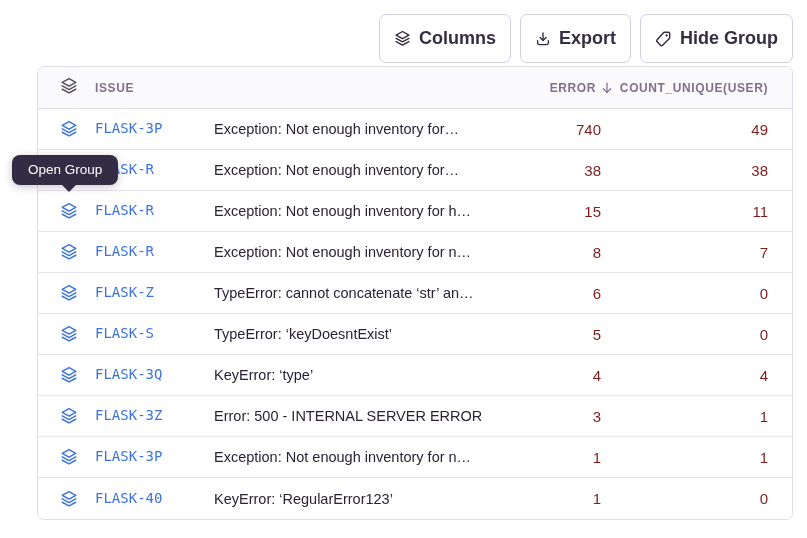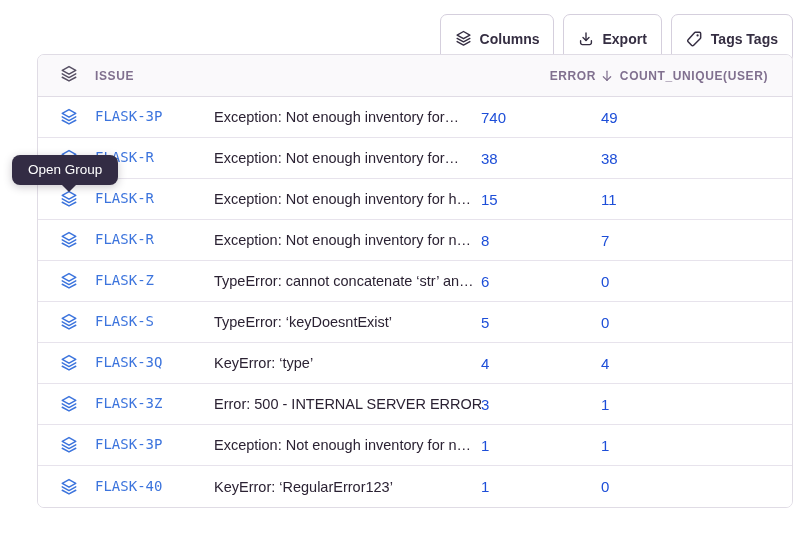--- a/index.html
+++ b/index.html
@@ -21,32 +21,32 @@
   }
   .btn {
     display: flex;
     align-items: center;
     gap: 8px;
     height: 49px;
     padding: 0 14px;
     background: #ffffff;
     border: 1px solid #d5cfdd;
     border-radius: 7px;
-    font-size: 14px;
+    font-size: 18px;
     font-weight: 700;
     color: #352e42;
     cursor: pointer;
     font-family: "Liberation Sans", sans-serif;
   }
   .btn svg { display: block; }
 
   
   .table {
     position: absolute;
-    top: 54px; left: 37px;
+    top: 66px; left: 37px;
     width: 756px;
     background: #ffffff;
     border: 1px solid #e0dce5;
     border-radius: 7px;
     overflow: hidden;
   }
   .thead {
     display: grid;
     grid-template-columns: 176px 1fr 120px 167px;
     padding-right: 24px;
@@ -113,21 +113,22 @@
     cursor: pointer;
   }
   .cell-msg {
     font-size: 14.5px;
     color: #2b2233;
     white-space: nowrap;
     overflow: hidden;
   }
   .cell-num {
     font-size: 15px;
-    color: #1d4ed8;
+    color: #7f1d1d;
+    text-align: right;
     white-space: nowrap;
   }
 
   
   .tooltip {
     position: absolute;
     left: 12px; top: 155px;
     z-index: 20;
     background: #332c44;
     color: #ffffff;
@@ -190,21 +191,21 @@
         </svg>
     </span>
     <span>Export</span>
   </button>
   <button class="btn">
     <span class="icon">
       <svg width="17" height="17" viewBox="0 0 16 16">
           <use href="#ic-tag"></use>
         </svg>
     </span>
-    <span>Tags Tags</span>
+    <span>Hide Group</span>
   </button>
 </div>
 
 <div class="table">
   <div class="thead">
     <div class="th th-issue">
       <span class="icon">
         <svg width="18" height="18" viewBox="0 0 16 16">
             <use href="#ic-layers"></use>
           </svg>

